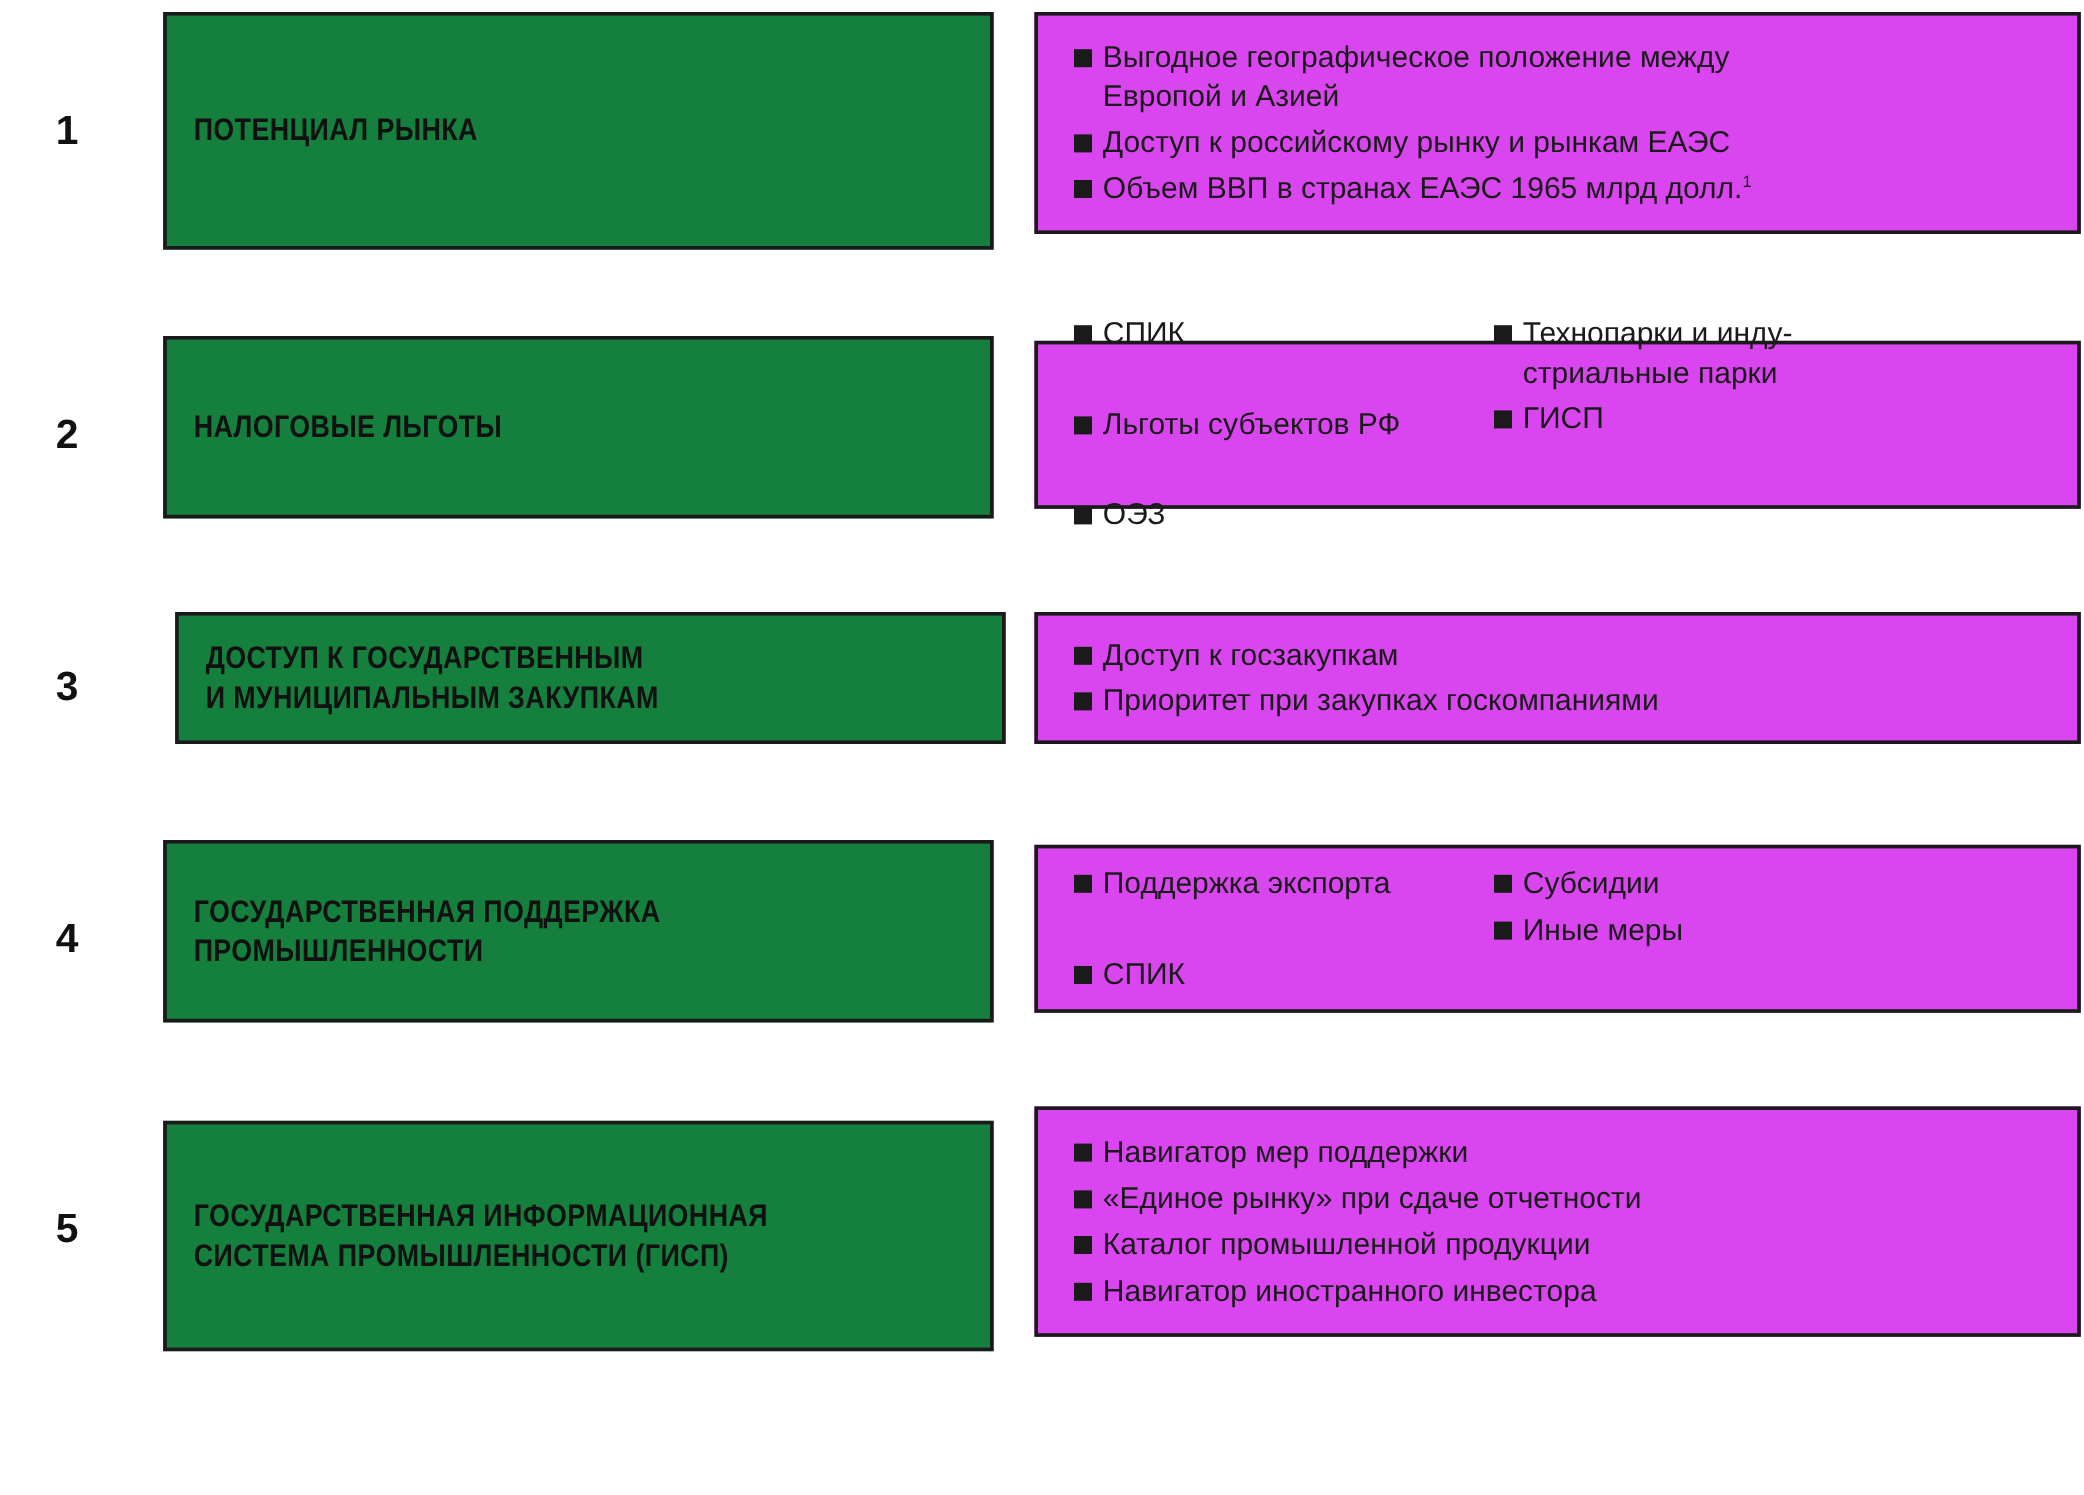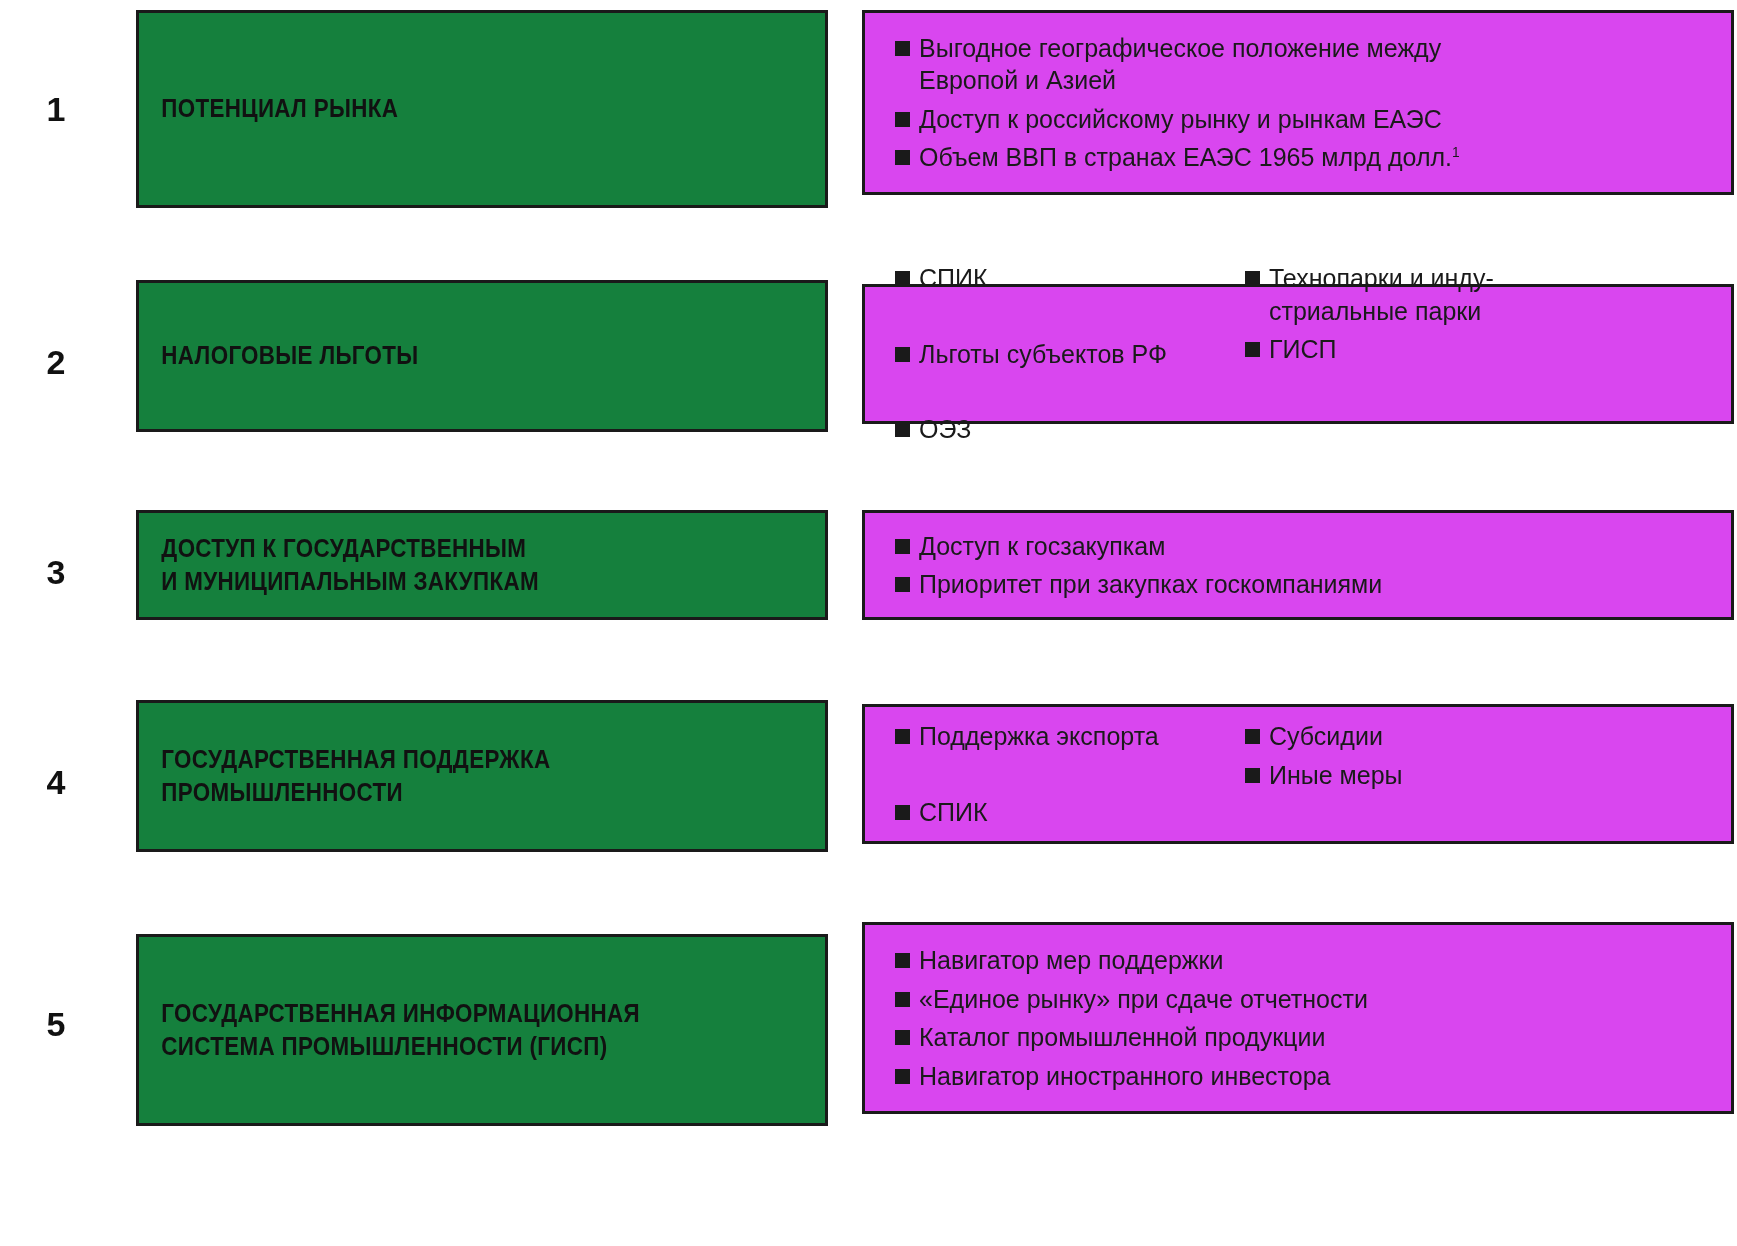--- a/index.html
+++ b/index.html
@@ -189,21 +189,21 @@
             <span class="bullet-marker"></span>
             <span class="bullet-text">ГИСП</span>
           </div>
         </div>
       </div>
     </div>
   </div>
 
   <div class="row" style="top:510px;height:110px;">
     <div class="row-index" style="top:45px;">3</div>
-    <div class="title-box" style="top:0px;height:110px;">
+    <div class="title-box" style="top:0px;height:110px;margin-left:10px;">
       <div class="title-text">ДОСТУП К ГОСУДАРСТВЕННЫМ
 И МУНИЦИПАЛЬНЫМ ЗАКУПКАМ</div>
     </div>
     <div class="bullets-box one-col" style="top:0px;height:110px;">
       <div class="bullets-inner">
         <div class="bullet-col col-a" style="width:100%;">
           <div class="bullet">
             <span class="bullet-marker"></span>
             <span class="bullet-text">Доступ к госзакупкам</span>
           </div>

